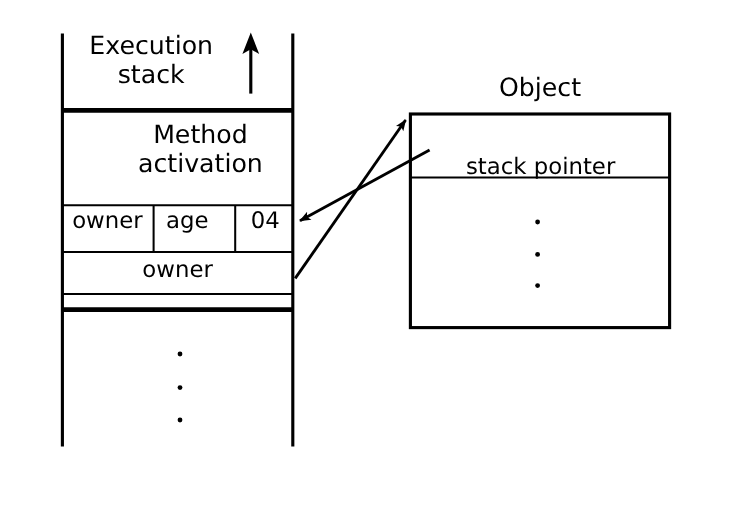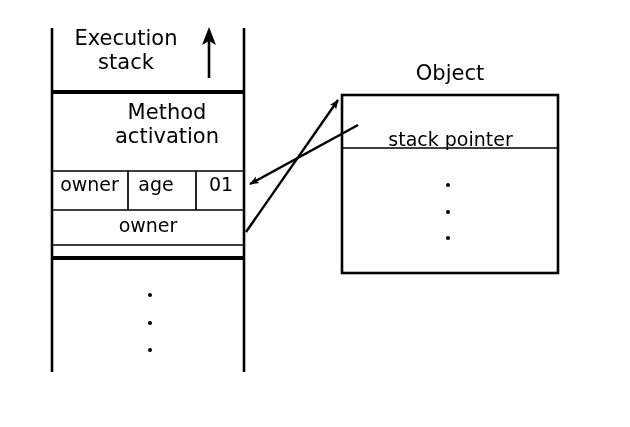--- a/index.html
+++ b/index.html
@@ -100,21 +100,21 @@
   </svg>
 
   <div class="txt t-exec">Execution
 stack</div>
 
   <div class="txt t-method">Method
 activation</div>
 
   <div class="txt t-hash">owner</div>
   <div class="txt t-age">age</div>
-  <div class="txt t-flag">01</div>
+  <div class="txt t-flag">04</div>
 
   <div class="txt t-owner">owner</div>
 
   <div class="txt t-objtitle">Object</div>
 
   <div class="txt t-sp">stack pointer</div>
 
   <div class="dot" style="left:148px; top:293px;"></div>
   <div class="dot" style="left:148px; top:321px;"></div>
   <div class="dot" style="left:148px; top:348px;"></div>

